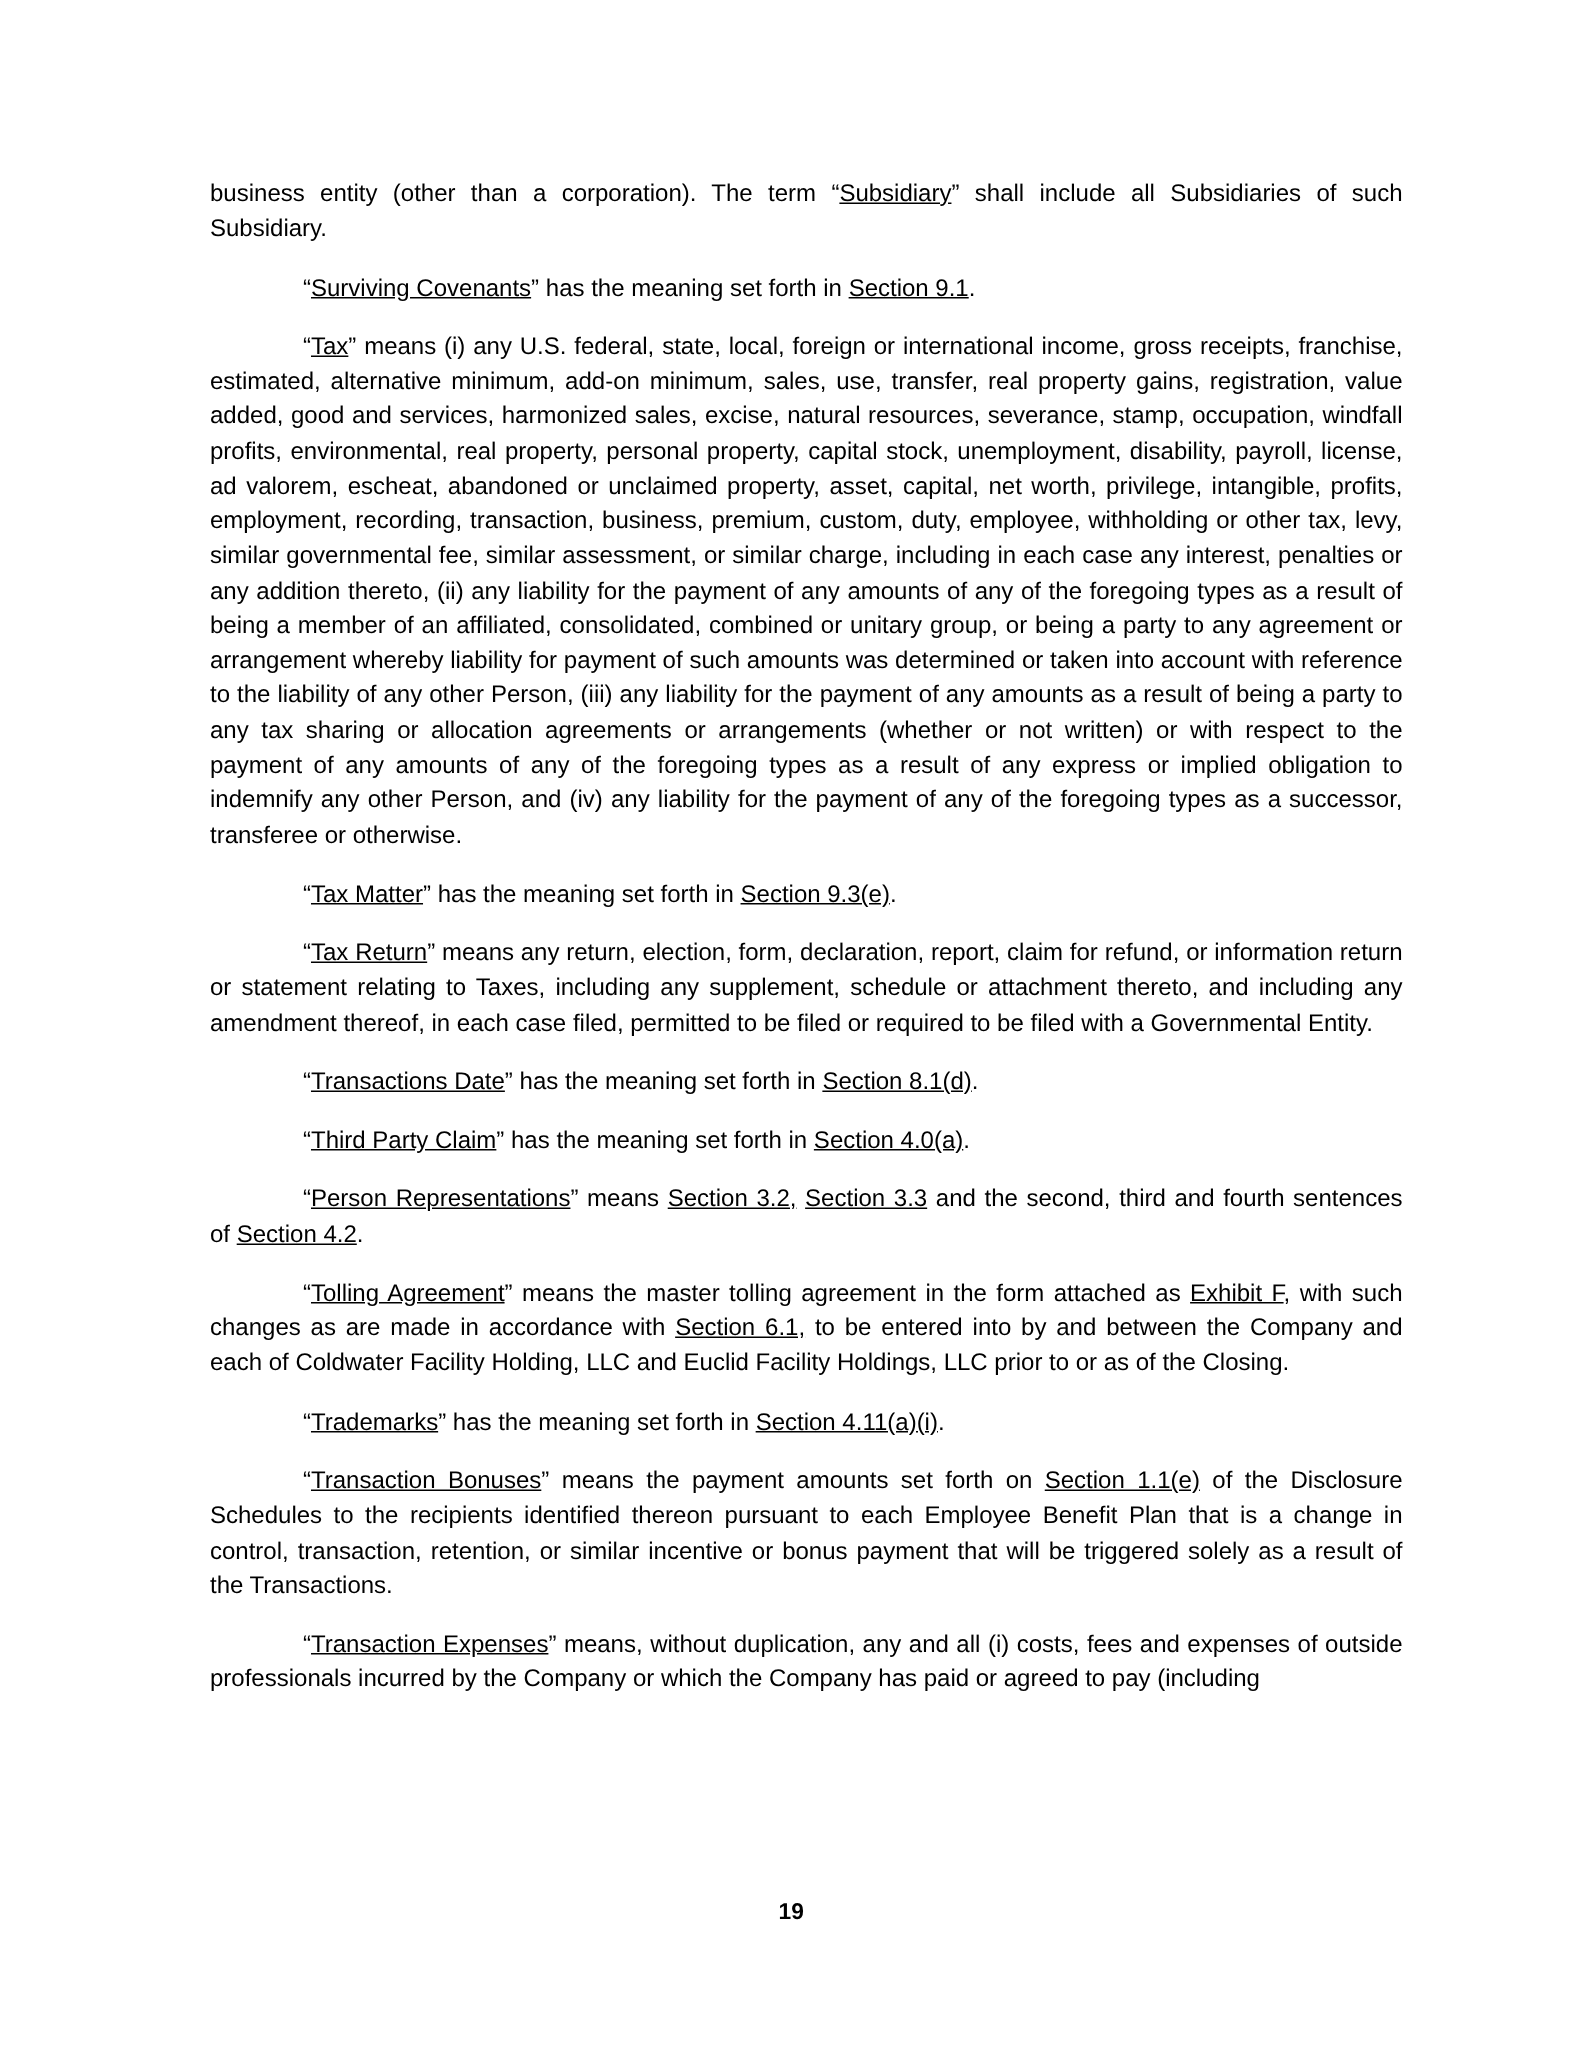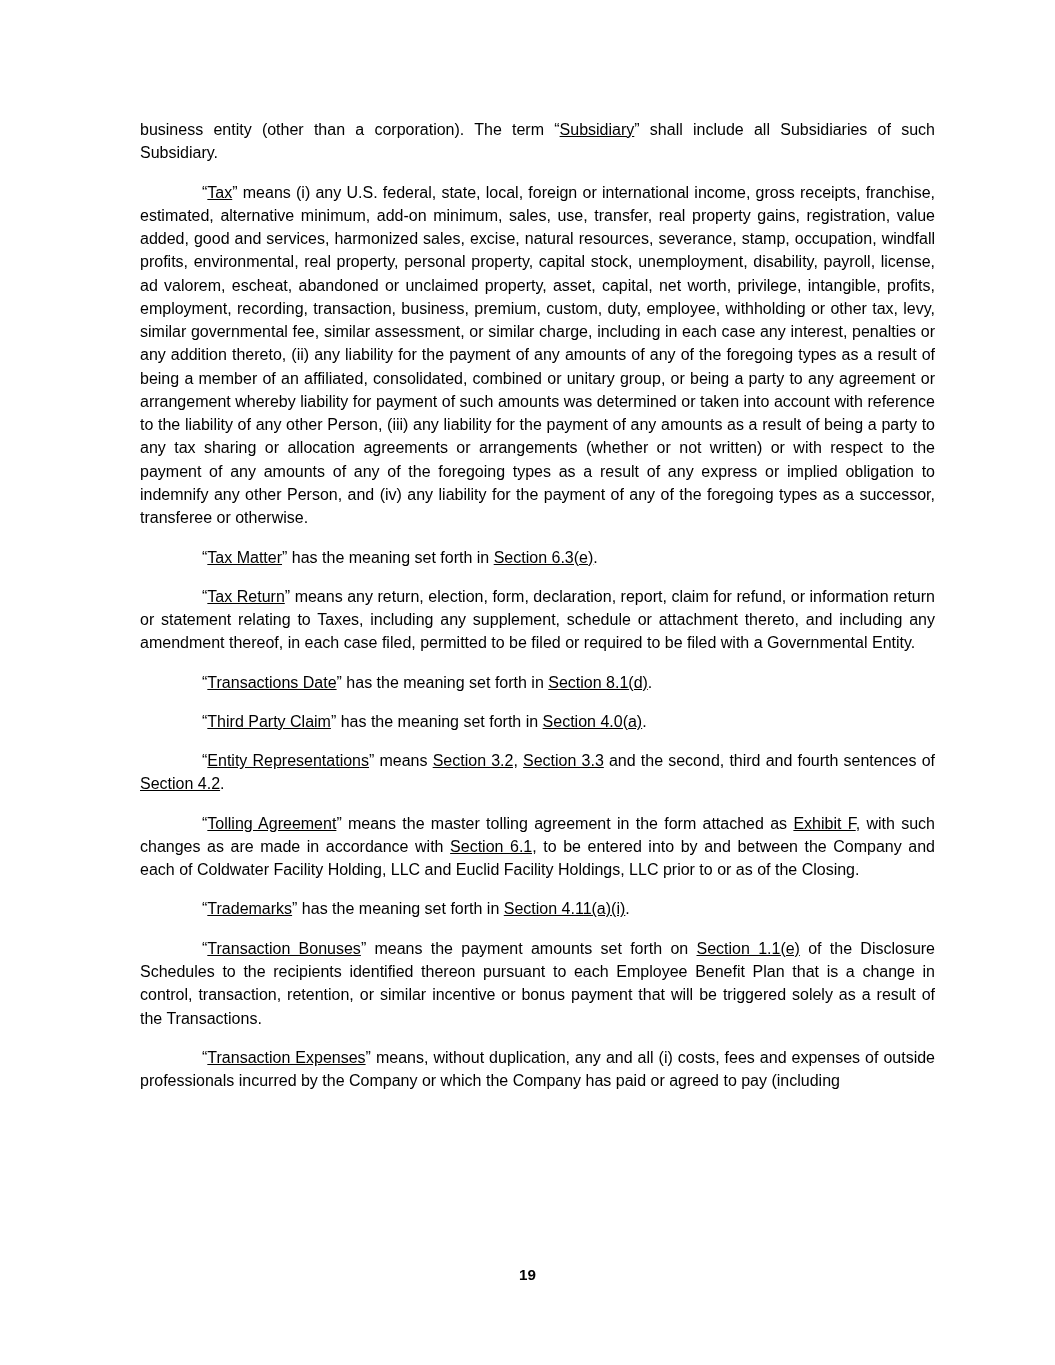--- a/index.html
+++ b/index.html
@@ -54,25 +54,26 @@
   p.para.last {
     margin-bottom: 0;
   }
 </style>
 </head>
 <body>
 
 <div class="page">
   <div class="doc-body" id="doc-body">
       <p class="para noindent" id="p-subsidiary-continued">business entity (other than a corporation).  The term “<span class="u">Subsidiary</span>” shall include all Subsidiaries of such Subsidiary.</p>
+      <p class="para indent" id="p-surviving-covenants">“<span class="u">Surviving Covenants</span>” has the meaning set forth in <span class="u">Section 9.1</span>.</p>
       <p class="para indent" id="p-tax">“<span class="u">Tax</span>” means (i) any U.S. federal, state, local, foreign or international income, gross receipts, franchise, estimated, alternative minimum, add-on minimum, sales, use, transfer, real property gains, registration, value added, good and services, harmonized sales, excise, natural resources, severance, stamp, occupation, windfall profits, environmental, real property, personal property, capital stock, unemployment, disability, payroll, license, ad valorem, escheat, abandoned or unclaimed property, asset, capital, net worth, privilege, intangible, profits, employment, recording, transaction, business, premium, custom, duty, employee, withholding or other tax, levy, similar governmental fee, similar assessment, or similar charge, including in each case any interest, penalties or any addition thereto, (ii) any liability for the payment of any amounts of any of the foregoing types as a result of being a member of an affiliated, consolidated, combined or unitary group, or being a party to any agreement or arrangement whereby liability for payment of such amounts was determined or taken into account with reference to the liability of any other Person, (iii) any liability for the payment of any amounts as a result of being a party to any tax sharing or allocation agreements or arrangements (whether or not written) or with respect to the payment of any amounts of any of the foregoing types as a result of any express or implied obligation to indemnify any other Person, and (iv) any liability for the payment of any of the foregoing types as a successor, transferee or otherwise.</p>
-      <p class="para indent" id="p-tax-matter">“<span class="u">Tax Matter</span>” has the meaning set forth in <span class="u">Section 6.3(e)</span>.</p>
+      <p class="para indent" id="p-tax-matter">“<span class="u">Tax Matter</span>” has the meaning set forth in <span class="u">Section 9.3(e)</span>.</p>
       <p class="para indent" id="p-tax-return">“<span class="u">Tax Return</span>” means any return, election, form, declaration, report, claim for refund, or information return or statement relating to Taxes, including any supplement, schedule or attachment thereto, and including any amendment thereof, in each case filed, permitted to be filed or required to be filed with a Governmental Entity.</p>
       <p class="para indent" id="p-termination-date">“<span class="u">Transactions Date</span>” has the meaning set forth in <span class="u">Section 8.1(d)</span>.</p>
       <p class="para indent" id="p-third-party-claim">“<span class="u">Third Party Claim</span>” has the meaning set forth in <span class="u">Section 4.0(a)</span>.</p>
-      <p class="para indent" id="p-title-representations">“<span class="u">Entity Representations</span>” means <span class="u">Section 3.2,</span> <span class="u">Section 3.3</span> and the second, third and fourth sentences of <span class="u">Section 4.2</span>.</p>
+      <p class="para indent" id="p-title-representations">“<span class="u">Person Representations</span>” means <span class="u">Section 3.2,</span> <span class="u">Section 3.3</span> and the second, third and fourth sentences of <span class="u">Section 4.2</span>.</p>
       <p class="para indent" id="p-tolling-agreement">“<span class="u">Tolling Agreement</span>” means the master tolling agreement in the form attached as <span class="u">Exhibit F</span>, with such changes as are made in accordance with <span class="u">Section 6.1,</span> to be entered into by and between the Company and each of Coldwater Facility Holding, LLC and Euclid Facility Holdings, LLC prior to or as of the Closing.</p>
       <p class="para indent" id="p-trademarks">“<span class="u">Trademarks</span>” has the meaning set forth in <span class="u">Section 4.11(a)(i)</span>.</p>
       <p class="para indent" id="p-transaction-bonuses">“<span class="u">Transaction Bonuses</span>” means the payment amounts set forth on <span class="u">Section 1.1(e)</span> of the Disclosure Schedules to the recipients identified thereon pursuant to each Employee Benefit Plan that is a change in control, transaction, retention, or similar incentive or bonus payment that will be triggered solely as a result of the Transactions.</p>
       <p class="para indent last" id="p-transaction-expenses">“<span class="u">Transaction Expenses</span>” means, without duplication, any and all (i) costs, fees and expenses of outside professionals incurred by the Company or which the Company has paid or agreed to pay (including</p>
     </div>
   <div class="page-number">19</div>
 </div>
 
 </body></html>

